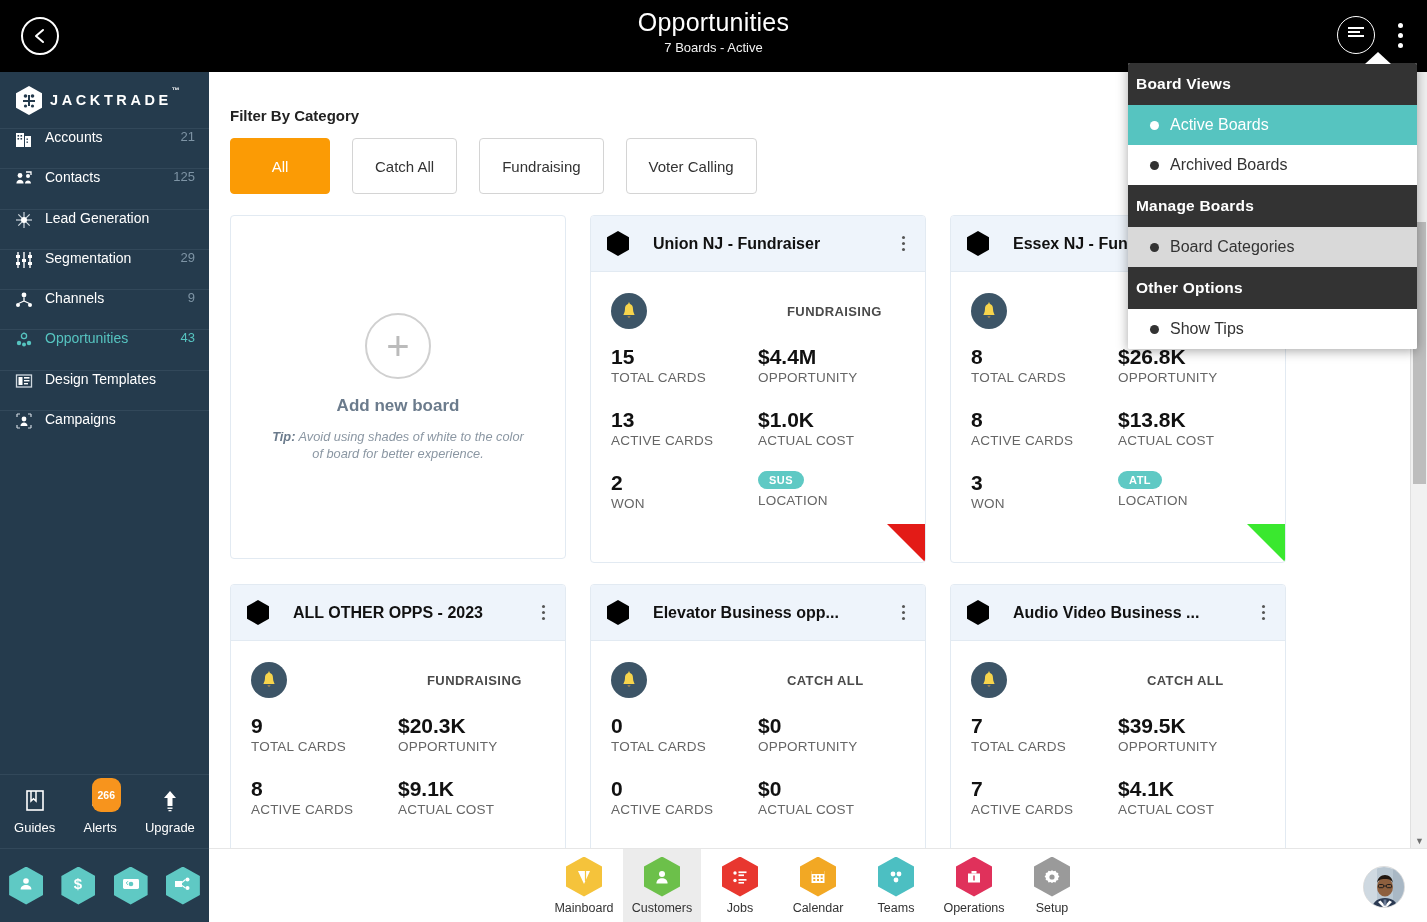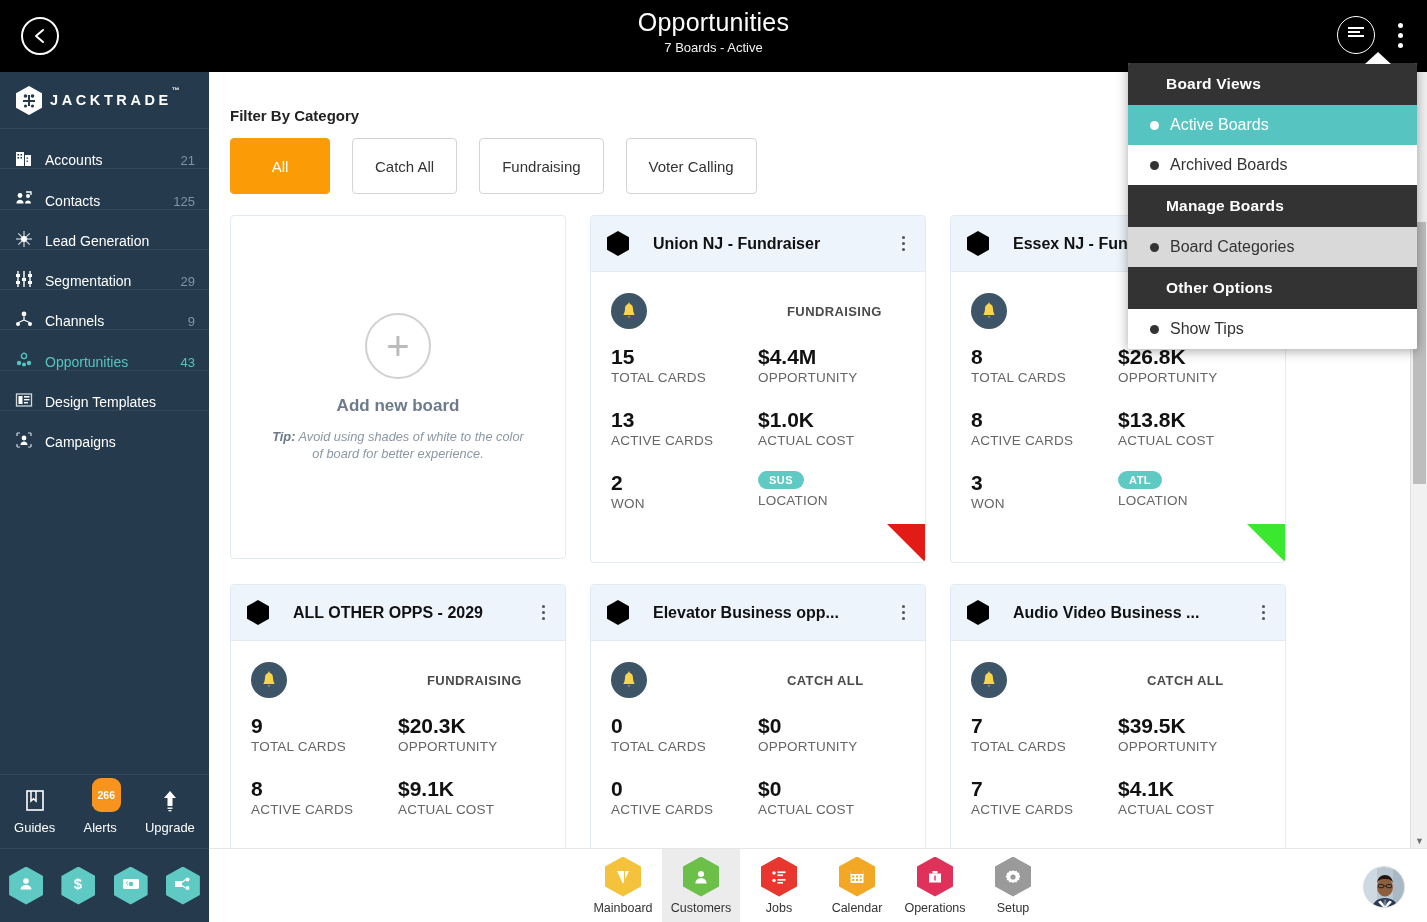--- a/index.html
+++ b/index.html
@@ -38,21 +38,21 @@
   
   .sidebar {
     position: absolute; left: 0; top: 72px; width: 209px; height: 850px;
     background: #253b4d; color: #ffffff;
   }
   .brand { height: 56px; display:flex; align-items:center; padding-left: 16px; gap:8px; }
   .brand-hex { width: 26px; height: 29px; position: relative; }
   .brand-name { font-size: 14.5px; letter-spacing: 3.6px; font-weight: 600; color:#fff; position:relative; }
   .brand-name sup { font-size: 8px; letter-spacing: 0; position:relative; top:-6px; }
   .nav-item {
-    height: 40.3px; display:flex; align-items:flex-end; padding: 0 14px 0 14px;
+    height: 40.3px; display:flex; align-items:flex-start; padding: 0 14px 0 14px;
     border-top: 1px solid #32485a; gap: 11px; cursor: pointer; font-size: 14px;
   }
   .nav-item .nav-ico { width:20px; height:20px; display:flex; align-items:center; justify-content:center; }
   .nav-item .nav-label { flex: 1; color: #ffffff; }
   .nav-item .nav-count { font-size: 13px; color: #7e94a5; }
   .nav-item.active .nav-label { color: #56c4c0; }
   .nav-item.active .nav-count { color: #56c4c0; }
 
   .sidebar-bottom {
     position: absolute; left: 0; bottom: 74px; width: 209px; height: 74px;
@@ -153,21 +153,21 @@
     position:absolute; right: 10px; top: 63px; width: 289px; z-index: 40;
     background:#ffffff; box-shadow: 0 2px 12px rgba(0,0,0,.35); border-radius: 2px;
     overflow: hidden;
   }
   .dd-caret {
     position:absolute; right: 36px; top: 52px; width: 0; height: 0; z-index: 41;
     border-left: 13px solid transparent; border-right: 13px solid transparent;
     border-bottom: 12px solid #ffffff;
   }
   .dd-head { background:#333333; color:#ffffff; font-size: 15.5px; font-weight: bold;
-             padding: 12px 38px; letter-spacing: .2px; }
+             padding: 12px 8px; letter-spacing: .2px; }
   .dd-item { background:#ffffff; color:#333333; font-size: 16px; padding: 11px 22px;
              display:flex; align-items:center; gap: 11px; cursor:pointer; }
   .dd-item .bullet { width: 9px; height: 9px; border-radius: 50%; background:#333; display:block; }
   .dd-item.sel { background:#56c4c0; color:#ffffff; }
   .dd-item.sel .bullet { background:#ffffff; }
   .dd-item.grey { background:#d9d9d9; }
 
   
   .vscroll { position:absolute; right: 0; top: 72px; width: 17px; height: 776px; background:#f1f1f1;
              border-left: 1px solid #e0e0e0; }
@@ -571,21 +571,21 @@
               <div class="stat-key">LOCATION</div>
             </div>
           </div>
           <span class="corner" style="border-right:38px solid #3ae82f;border-left:none;"></span>
         </div>
       </div>
 
       <div class="board-card">
         <div class="card-head">
           <span class="hex-dot"></span>
-          <span class="card-title">ALL OTHER OPPS - 2029</span>
+          <span class="card-title">ALL OTHER OPPS - 2023</span>
           <span class="kebab">
               <i></i>
               <i></i>
               <i></i>
             </span>
         </div>
         <div class="card-body">
           <div class="body-top">
             <span class="bell-circle">
               <svg width="18" height="20" viewBox="0 0 18 20">
@@ -783,20 +783,31 @@
               <rect x="4.3" y="7.5" width="2" height="2"></rect>
               <rect x="8" y="7.5" width="2" height="2"></rect>
               <rect x="11.7" y="7.5" width="2" height="2"></rect>
               <rect x="4.3" y="11" width="2" height="2"></rect>
               <rect x="8" y="11" width="2" height="2"></rect>
               <rect x="11.7" y="11" width="2" height="2"></rect>
             </g>
           </svg>
       </span>
       <span class="blabel">Calendar</span>
+    </div>
+    <div class="bnav">
+      <span class="bhex">
+        <span class="bg" style="background:#4cbfc2"></span>
+        <svg width="18" height="18" viewBox="0 0 18 18">
+            <circle cx="6" cy="6" r="2.4" fill="#fff"></circle>
+            <circle cx="12" cy="6" r="2.4" fill="#fff"></circle>
+            <circle cx="9" cy="12" r="2.4" fill="#fff"></circle>
+          </svg>
+      </span>
+      <span class="blabel">Teams</span>
     </div>
     <div class="bnav">
       <span class="bhex">
         <span class="bg" style="background:#e0315b"></span>
         <svg width="18" height="18" viewBox="0 0 18 18">
             <rect x="3" y="5.5" width="12" height="9" fill="#fff"></rect>
             <rect x="6.5" y="3" width="5" height="2.5" fill="#fff"></rect>
             <rect x="8.3" y="7.5" width="1.4" height="5" fill="#e0315b"></rect>
           </svg>
       </span>

